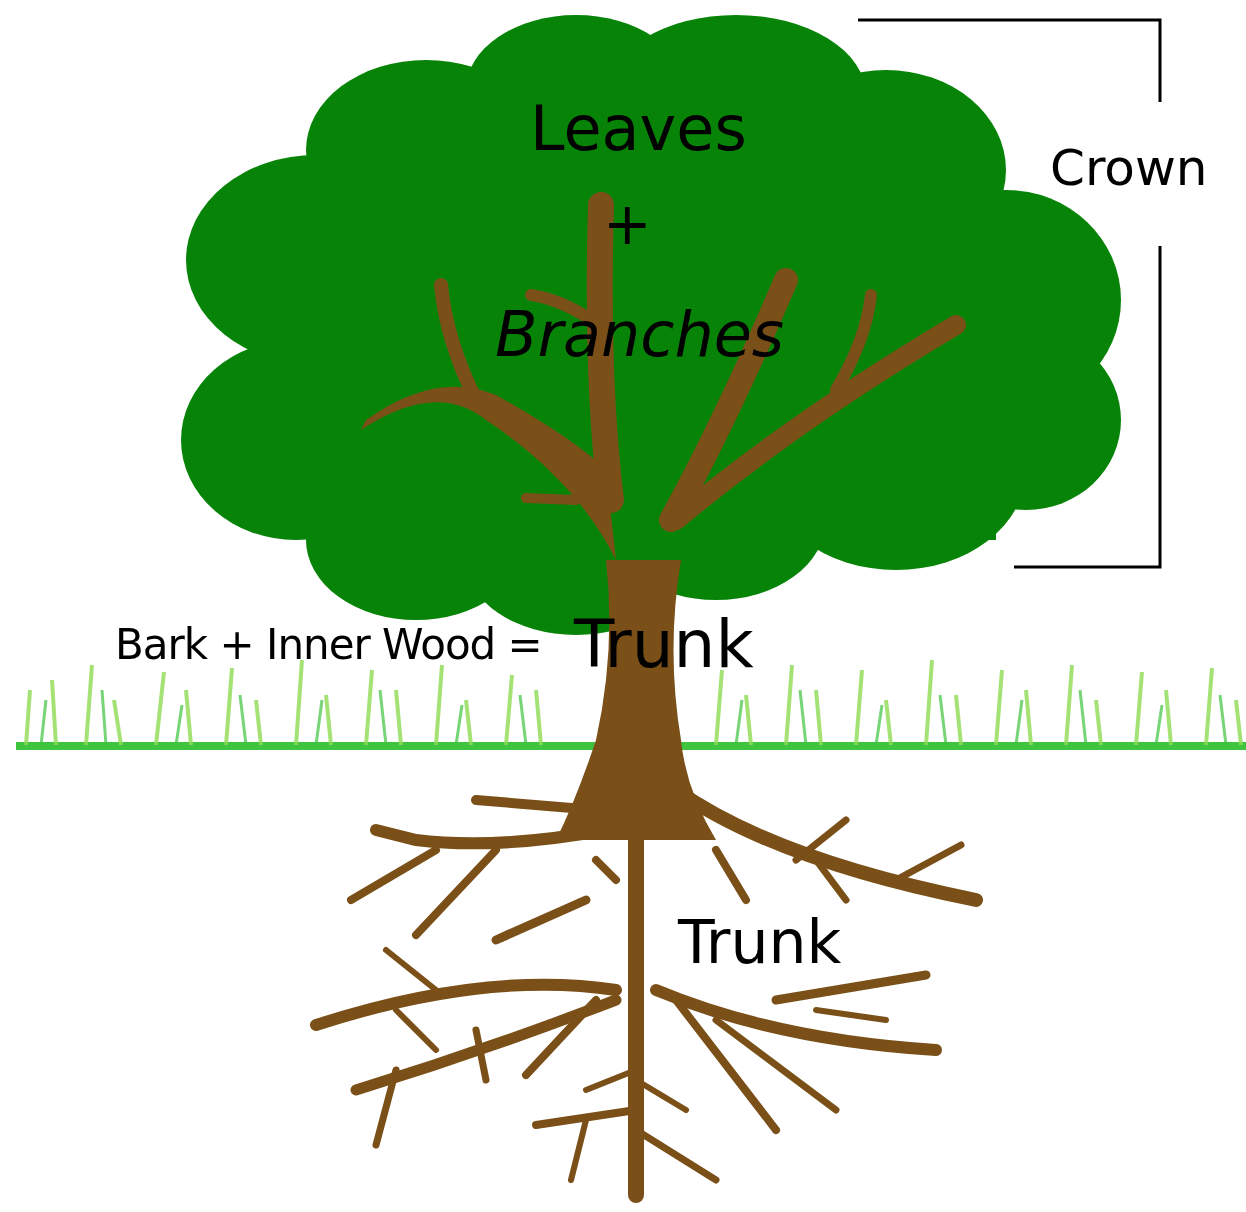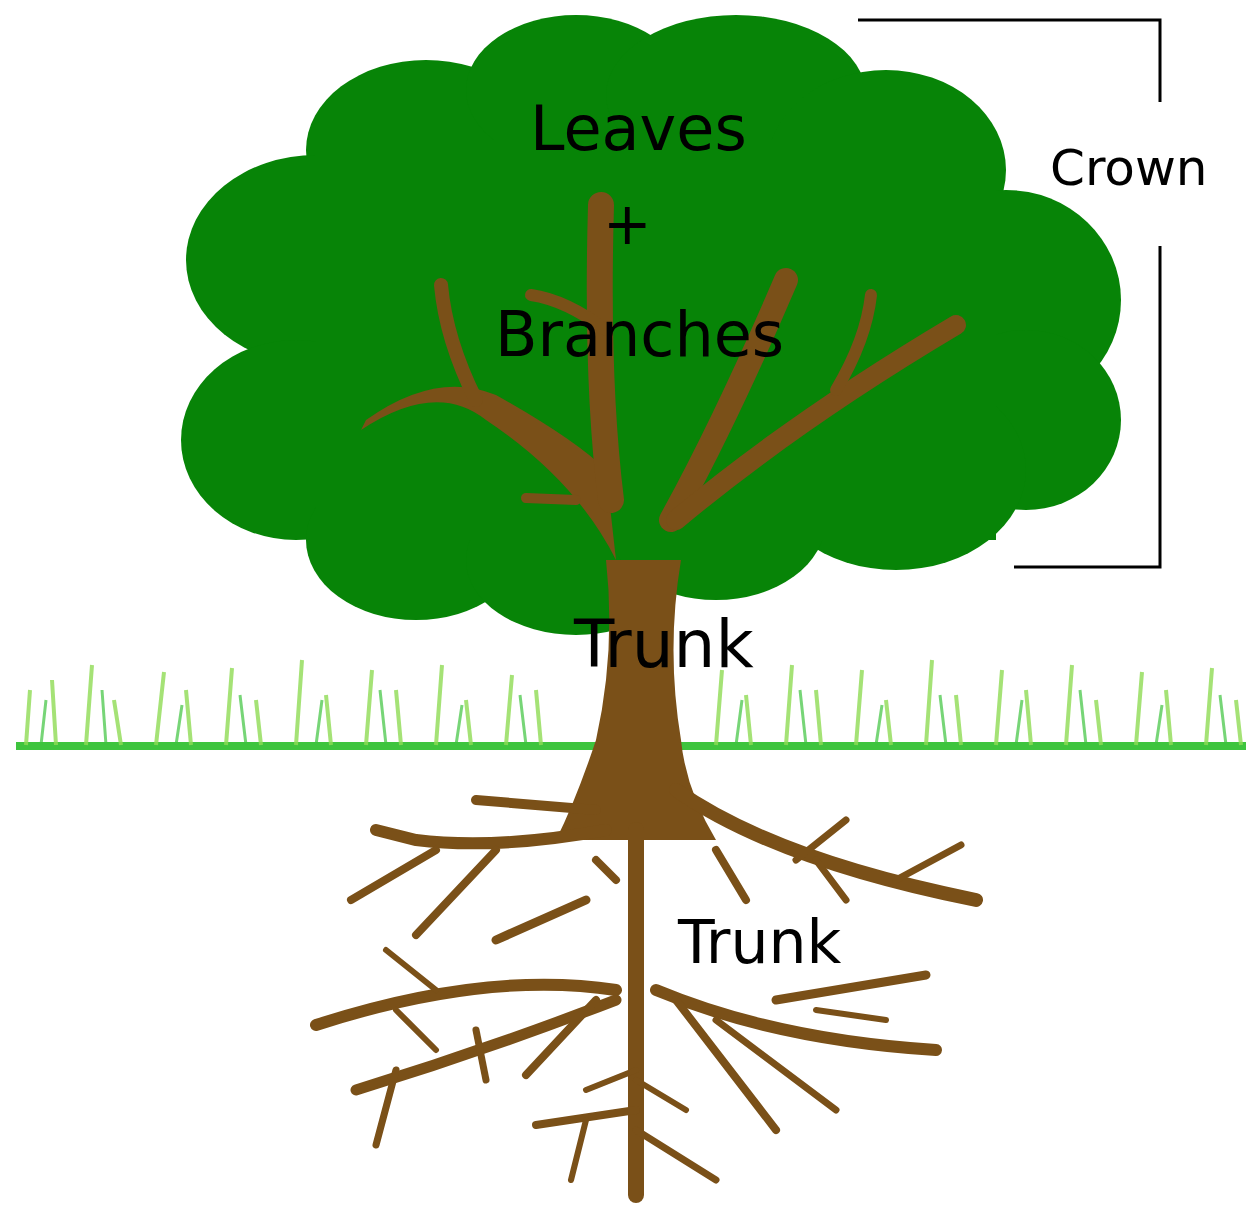--- a/index.html
+++ b/index.html
@@ -1,21 +1,21 @@
 <!DOCTYPE html>
 <html><head>
   <meta charset="utf-8">
   <style>
     html, body { margin: 0; padding: 0; background: #ffffff; }
     body { width: 1246px; height: 1212px; position: relative; overflow: hidden; font-family: "DejaVu Sans", sans-serif; }
     #stage { position: absolute; left: 0; top: 0; width: 1246px; height: 1212px; padding-left: 16px; }
     .label { position: absolute; color: #000; white-space: nowrap; line-height: 1; }
     .lbl-leaves { left: 530px; top: 98px; font-size: 62px; }
     .lbl-plus { left: 603px; top: 195px; font-size: 58px; }
-    .lbl-branches { left: 495px; top: 304px; font-size: 62px; }
+    .lbl-branches { left: 495px; top: 304px; font-size: 62px; font-style: italic; }
     .lbl-crown { left: 1050px; top: 143px; font-size: 50px; }
     .lbl-bark { left: 115px; top: 624px; font-size: 42px; letter-spacing: -1px; }
     .lbl-trunk { left: 546px; top: 612px; font-size: 66px; margin-left: 28px; }
     .lbl-roots { left: 678px; top: 912px; font-size: 60px; }
   </style>
 </head>
 <body>
 
 <div id="stage">
   <svg width="1246" height="1212" viewBox="0 0 1246 1212" xmlns="http://www.w3.org/2000/svg">
@@ -93,15 +93,16 @@
     <g stroke="#000" stroke-width="3" fill="none">
       <path d="M842 20 L1144 20 L1144 102"></path>
       <path d="M1144 246 L1144 567 L998 567"></path>
     </g>
   </svg>
 
   <div class="label lbl-leaves">Leaves</div>
   <div class="label lbl-plus">+</div>
   <div class="label lbl-branches">Branches</div>
   <div class="label lbl-crown">Crown</div>
+  <div class="label lbl-bark">Bark + Inner Wood =</div>
   <div class="label lbl-trunk">Trunk</div>
   <div class="label lbl-roots">Trunk</div>
 </div>
 
 </body></html>

